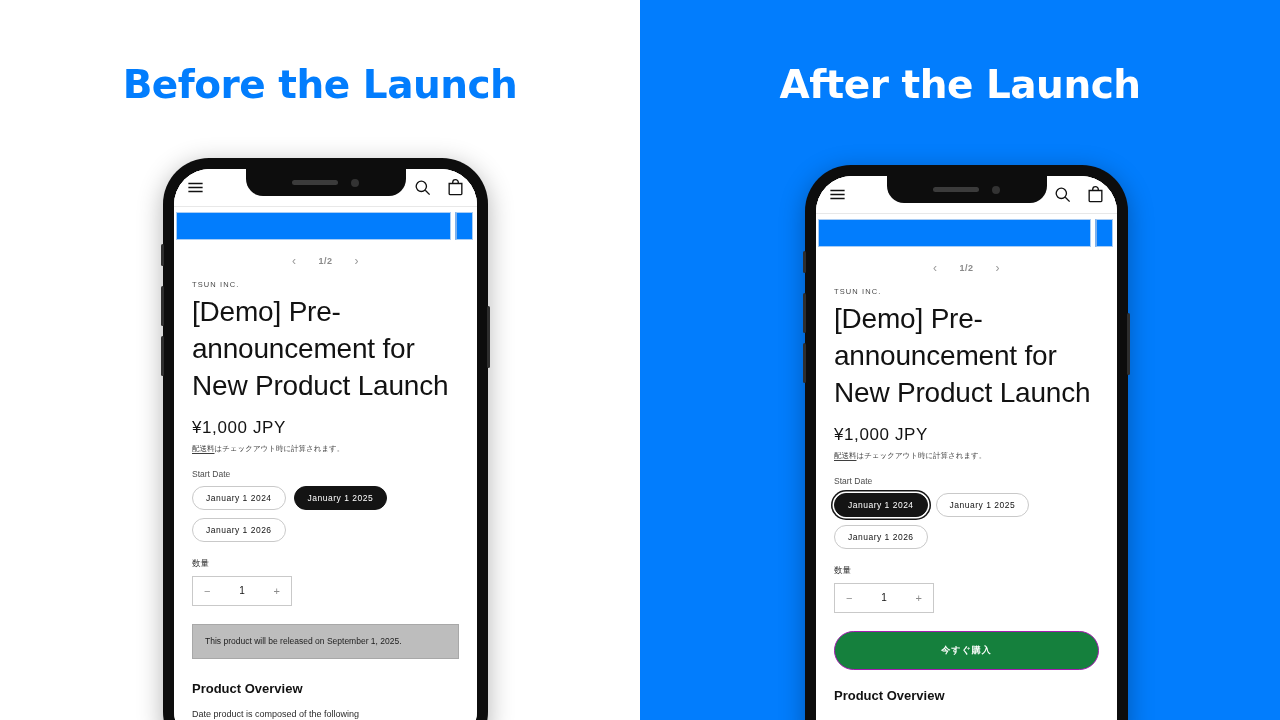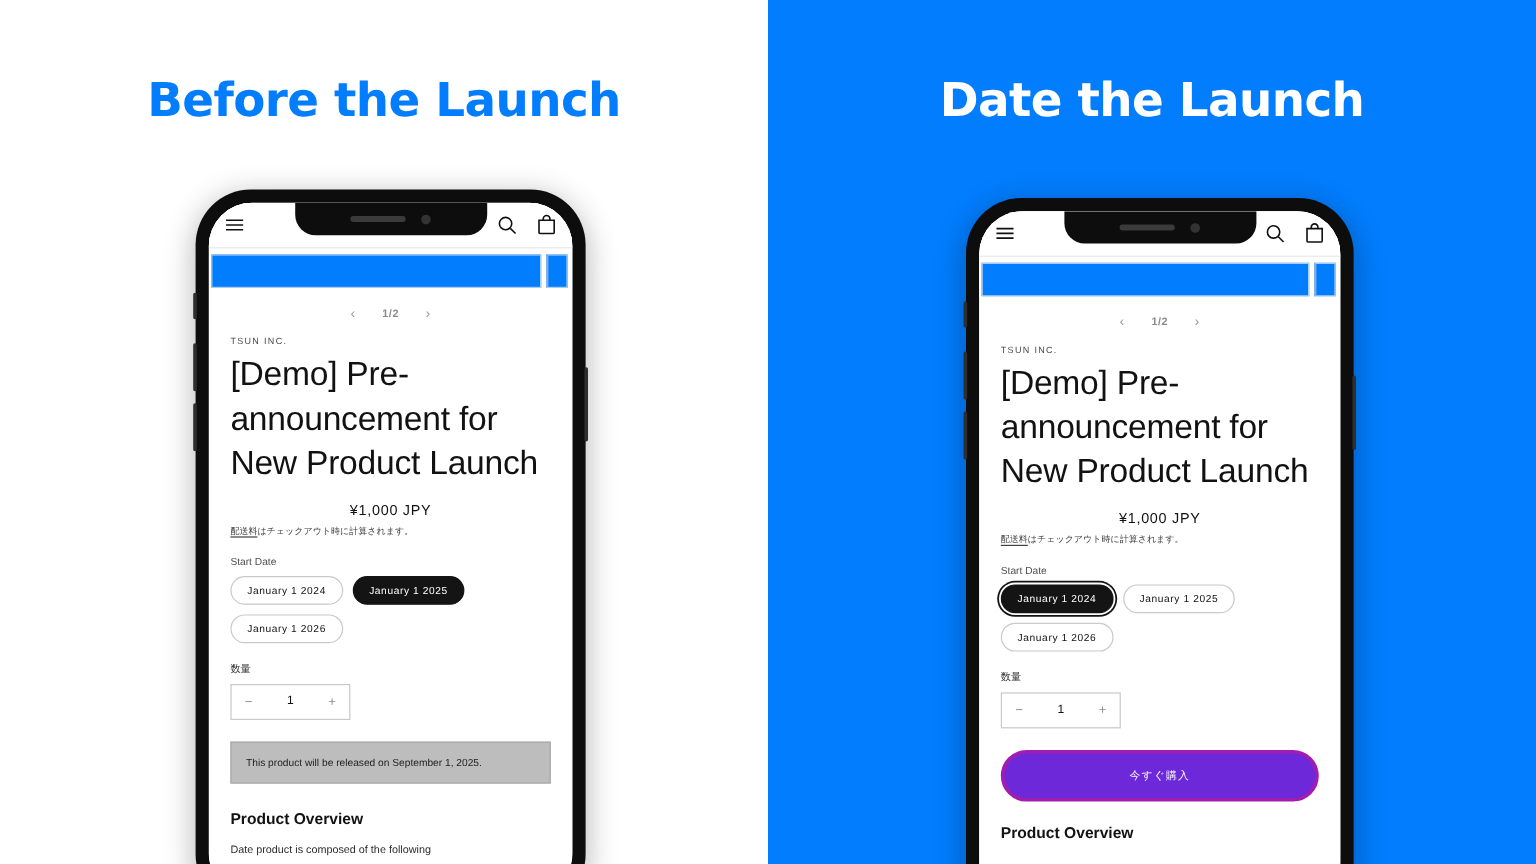--- a/index.html
+++ b/index.html
@@ -106,21 +106,21 @@
 
   .product { padding: 6px 18px 0 18px; }
   .vendor {
     font-size: 7.5px; letter-spacing: 1.1px; color: #4a4a4a;
     text-transform: uppercase; margin-bottom: 5px;
   }
   .ptitle {
     font-size: 28px; line-height: 1.32; color: #121212; font-weight: 400;
     letter-spacing: -0.2px; margin-bottom: 13px;
   }
-  .price { font-size: 12px; color: #121212; letter-spacing: .6px; margin-bottom: 6px; text-align: center; }
+  .price { font-size: 17px; color: #121212; letter-spacing: .6px; margin-bottom: 6px; }
   .ship { font-size: 7.5px; color: #3f3f3f; margin-bottom: 15px; }
   .ship u { text-underline-offset: 2px; }
 
   .opt-label { font-size: 8.5px; color: #4c4c4c; margin-bottom: 7px; }
   .variants { display: flex; flex-wrap: wrap; gap: 8px; margin-bottom: 16px; }
   .variant {
     border: 1px solid #c9c9c9; border-radius: 20px;
     padding: 6px 13px; font-size: 8.5px; letter-spacing: .5px;
     color: #121212; background: #fff; white-space: nowrap;
   }
@@ -144,22 +144,22 @@
     margin-bottom: 22px;
   }
 
   .cta { display: block; width: 100%; text-align: center;
          border-radius: 22px; font-size: 9px; letter-spacing: 1px; }
   .cta-secondary {
     border: 1px solid #bdbdbd; background: #fff; color: #121212;
     padding: 11px 0; margin-bottom: 9px;
   }
   .cta-primary {
-    border: 3px solid #a21caf; background: #6d28d9; color: #fff;
-    padding: 12px 0; font-weight: 400; margin-bottom: 18px;
+    border: 1px solid #a21caf; background: #15803d; color: #fff;
+    padding: 12px 0; font-weight: 700; margin-bottom: 18px;
   }
 
   .overview-h { font-size: 13px; font-weight: 700; color: #121212; margin-bottom: 11px; }
   .overview-p { font-size: 9px; line-height: 1.7; color: #2b2b2b; }
 </style>
 </head>
 <body>
 
 <div class="stage">
 
@@ -238,21 +238,21 @@
 
             <div class="overview-h">Product Overview</div>
             <div class="overview-p">Date product is composed of the following</div>
           </div>
         </div>
       </div>
     </div>
   </div>
 
   <div class="panel panel-right">
-    <div class="panel-title">Date the Launch</div>
+    <div class="panel-title">After the Launch</div>
 
     <div class="phone phone-right">
       <div class="side-btn sb-silent"></div>
       <div class="side-btn sb-volup"></div>
       <div class="side-btn sb-voldn"></div>
       <div class="side-btn sb-power"></div>
 
       <div class="phone-screen">
         <div class="notch">
           <div class="speaker"></div>

